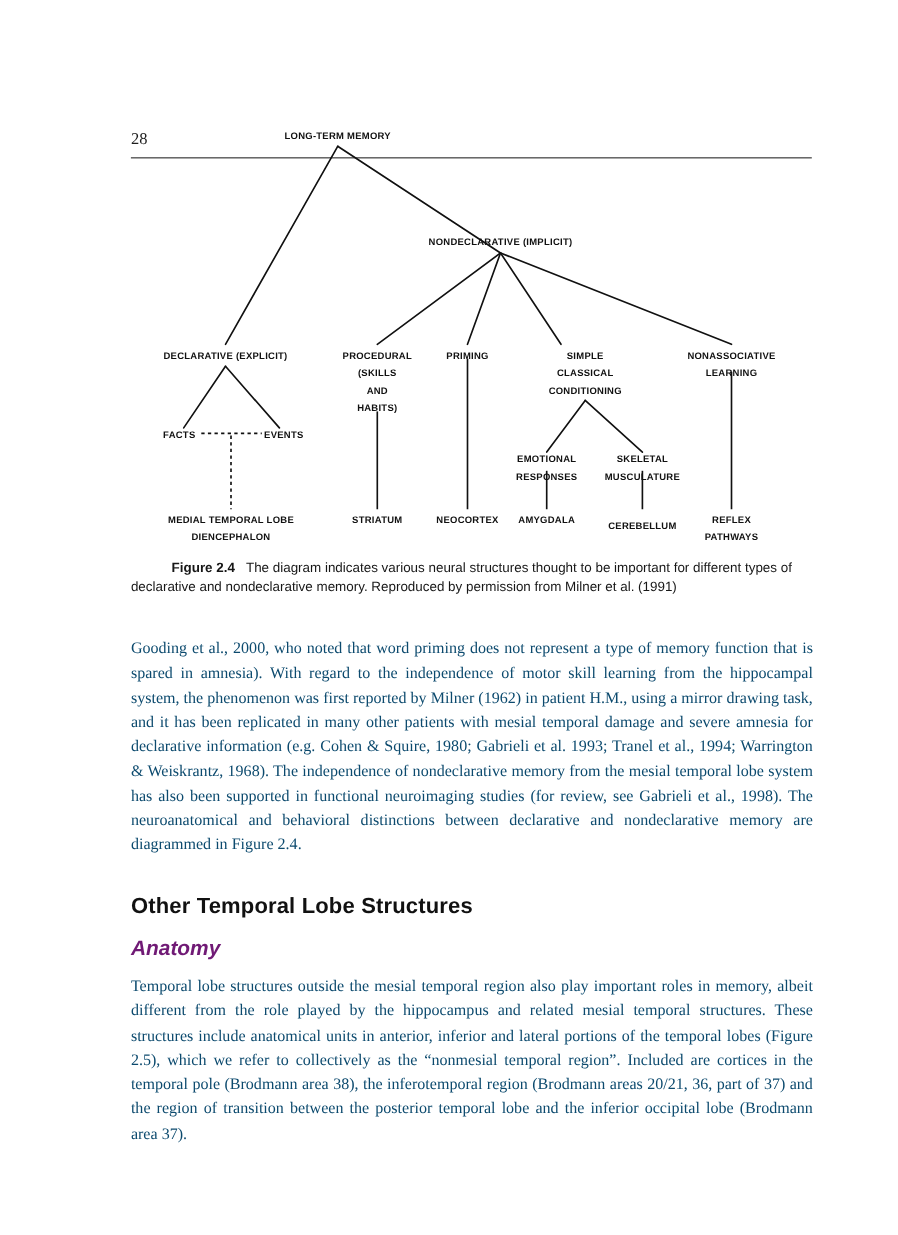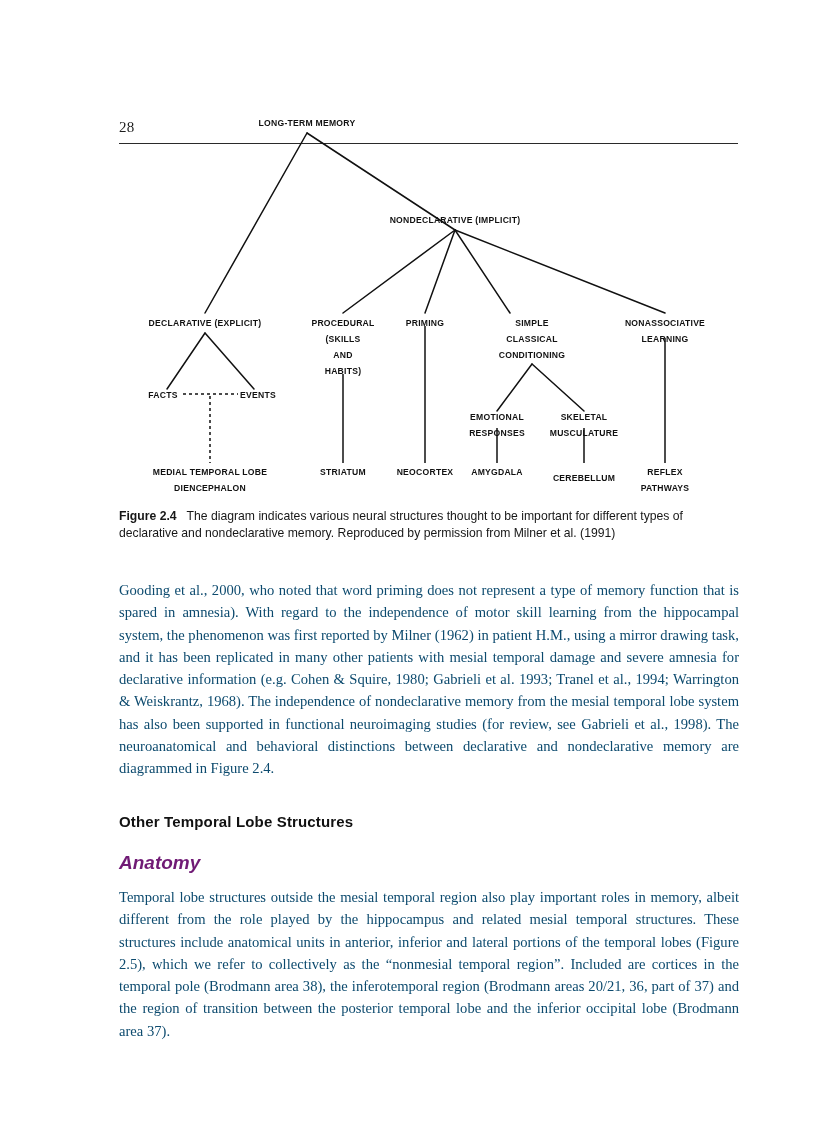--- a/index.html
+++ b/index.html
@@ -79,21 +79,21 @@
     position: absolute;
     left: 119px;
     top: 508px;
     width: 620px;
     font-family: "Liberation Sans", sans-serif;
     font-size: 12.2px;
     line-height: 17.4px;
     color: #171717;
     text-align: left;
   }
-  .caption b { font-weight: bold; }
+  .caption b { font-weight: bold; margin-left: 37px; }
   .caption .gap { display: inline-block; width: 10px; }
 
   
   .body-p {
     position: absolute;
     left: 119px;
     width: 620px;
     font-family: "Liberation Serif", serif;
     font-size: 14.6px;
     line-height: 22.3px;
@@ -102,21 +102,21 @@
   }
   #para-1 { top: 579px; }
   #para-2 { top: 886px; }
 
   .h-section {
     position: absolute;
     left: 119px;
     width: 620px;
     font-family: "Liberation Sans", sans-serif;
     font-weight: bold;
-    font-size: 15px;
+    font-size: 20px;
     letter-spacing: 0.15px;
     color: #111111;
   }
   #head-1 { top: 813px; }
 
   .h-sub {
     position: absolute;
     left: 119px;
     width: 620px;
     font-family: "Liberation Sans", sans-serif;

